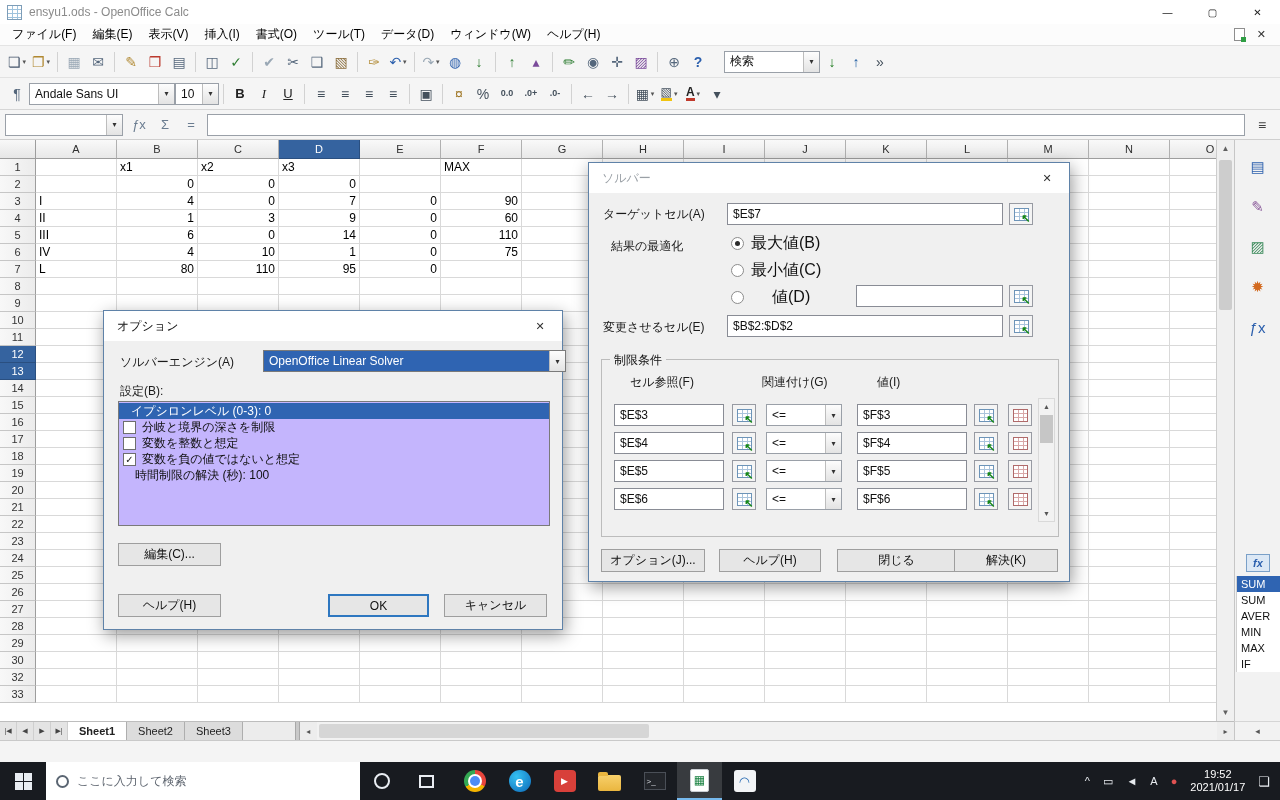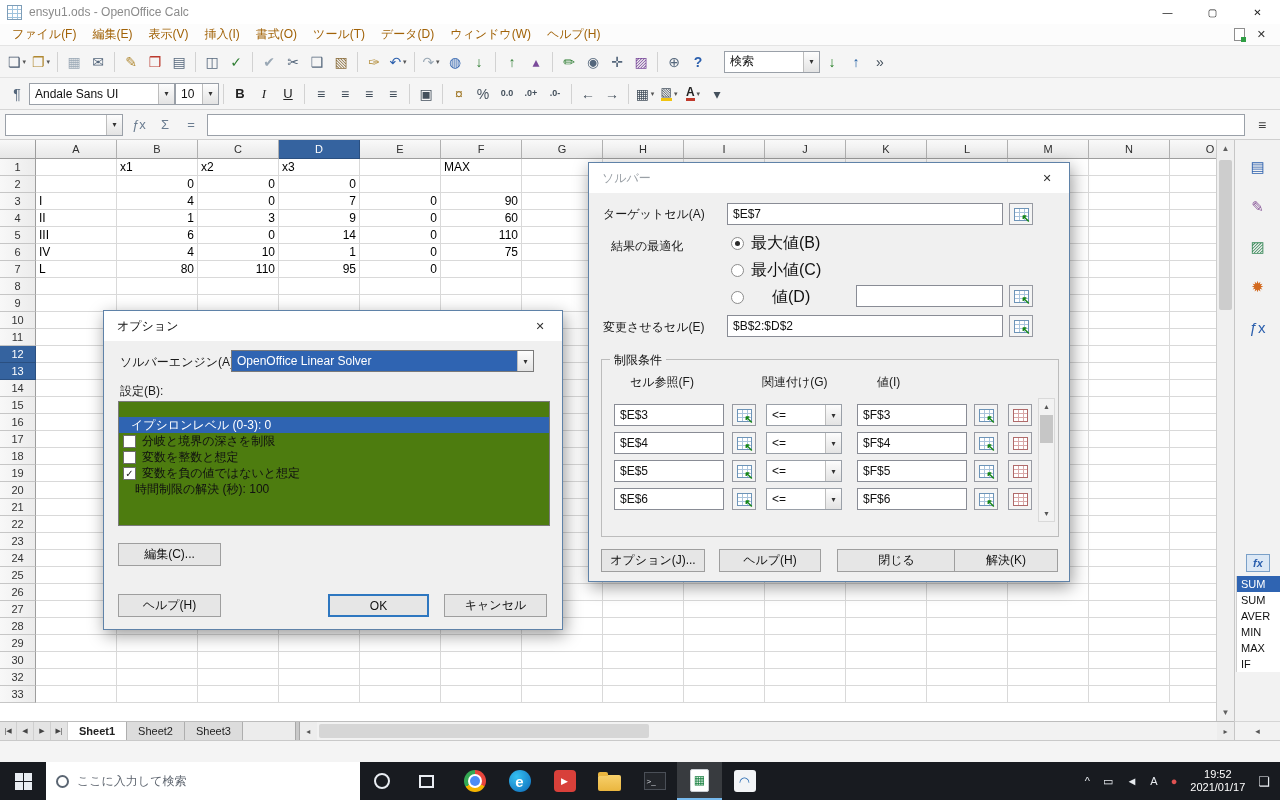--- a/index.html
+++ b/index.html
@@ -10,21 +10,21 @@
 
 .titlebar{position:absolute;left:0;top:0;width:100%;height:24px;background:#fff;display:flex;align-items:center;padding-left:7px}
 .app-ico{width:15px;height:15px;border:1px solid #7d9db8;background:#fff;background-image:repeating-linear-gradient(to right,transparent 0 4px,#9fc3dd 4px 5px),repeating-linear-gradient(to bottom,transparent 0 3px,#9fc3dd 3px 4px);flex:none}
 .title{margin-left:7px;font-size:12px;color:#8b8b8b;white-space:nowrap}
 .win-controls{margin-left:auto;display:flex;height:100%}
 .win-controls span{width:45px;display:flex;align-items:center;justify-content:center;font-size:10px;color:#222}
 
 
 .menubar{position:absolute;left:0;top:24px;width:100%;height:22px;background:#fcfcfc;border-bottom:1px solid #e4e4e4;display:flex;align-items:center;padding:0 4px}
 .mi-wrap{display:flex}
-.menu-item{padding:3px 8px;font-size:12px;color:#a16207;white-space:nowrap}
+.menu-item{padding:3px 8px;font-size:12px;color:#000000;white-space:nowrap}
 .menu-right{margin-left:auto;display:flex;align-items:center;gap:12px;padding-right:10px}
 .mdoc{width:11px;height:13px;background:#fff;border:1px solid #8e8e8e;position:relative;display:inline-block}
 .mdoc::after{content:"";position:absolute;width:5px;height:5px;background:#2f9e44;right:-2px;bottom:-2px}
 .mclose{font-size:11px;color:#333}
 
 
 .toolbar{position:absolute;left:0;width:100%;background:#f5f5f5;display:flex;align-items:center;padding:0 5px}
 .std{top:46px;height:32px;border-bottom:1px solid #e2e2e2}
 .fmt{top:78px;height:32px;border-bottom:1px solid #d6d6d6}
 .icons{display:flex;align-items:center}
@@ -154,24 +154,24 @@
 .c-op{position:absolute;left:164px;width:76px;height:22px;top:0}
 .c-val{left:255px;width:110px}
 .c-s2{left:372px;top:0}
 .c-del{left:406px;top:0}
 .mini-scroll{position:absolute;left:436px;top:38px;width:17px;height:124px;background:#f2f2f2;border:1px solid #d9d9d9}
 .ms-btn{height:15px;display:flex;align-items:center;justify-content:center;font-size:7px;color:#555}
 .ms-down{position:absolute;bottom:0;left:0;width:100%}
 .ms-thumb{position:absolute;top:16px;left:1px;right:1px;height:28px;background:#c6c6c6}
 .btn{position:absolute;height:23px;background:#e6e6e6;border:1px solid #9e9e9e;display:flex;align-items:center;justify-content:center;font-size:12px;color:#111}
 .btn.default{border:2px solid #2e77c0}
-.engine{position:absolute;left:127px;top:9px;width:303px;height:22px;border:1px solid #7a7a7a;display:flex;background:#fff}
+.engine{position:absolute;left:159px;top:9px;width:303px;height:22px;border:1px solid #7a7a7a;display:flex;background:#fff}
 .engine .etxt{flex:1;background:#2f64b2;color:#fff;display:flex;align-items:center;padding:0 5px;font-size:12px;white-space:nowrap;overflow:hidden}
 .engine .arrow{width:16px;background:linear-gradient(#fdfdfd,#e3e3e3);border-left:1px solid #bdbdbd;display:flex;align-items:center;justify-content:center;font-size:8px;color:#333}
-.listbox{position:absolute;left:14px;top:60px;width:432px;height:125px;background:#4d7c0f;border:1px solid #7a7a7a;padding-top:15px}
+.listbox{position:absolute;left:14px;top:60px;width:432px;height:125px;background:#c4b5fd;border:1px solid #7a7a7a;padding-top:1px}
 .lst{height:16px;display:flex;align-items:center;font-size:12px;padding-left:4px;gap:6px}
 .lst.plain{padding-left:16px}
 .lst.sel{background:#2f64b2;color:#fff;padding-left:12px}
 .cb{width:13px;height:13px;border:1px solid #6e6e6e;background:#fff;display:flex;align-items:center;justify-content:center;font-size:10px;color:#222;flex:none}
 .tval{white-space:nowrap;overflow:hidden}
 </style>
 </head>
 <body>
 
 <div class="app">

